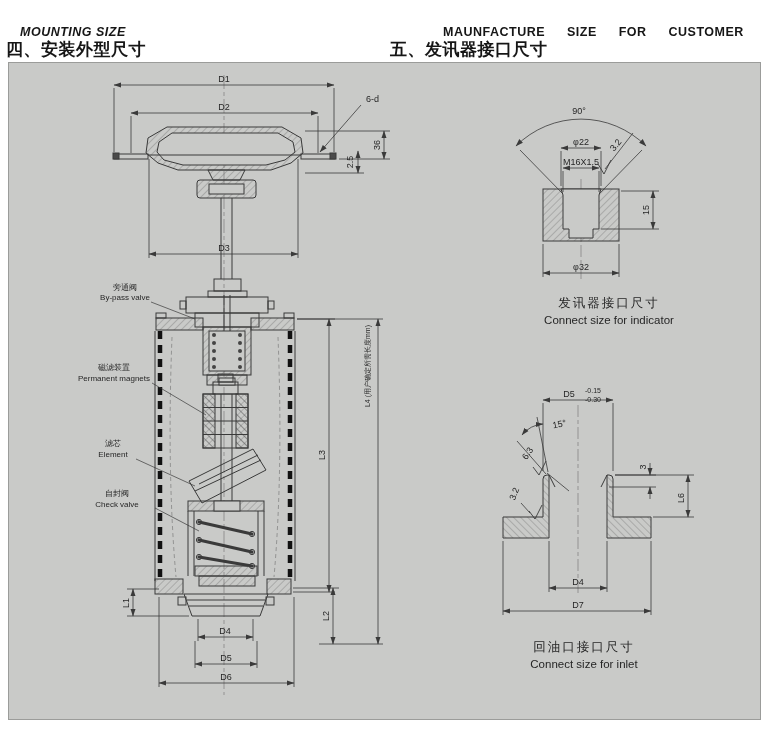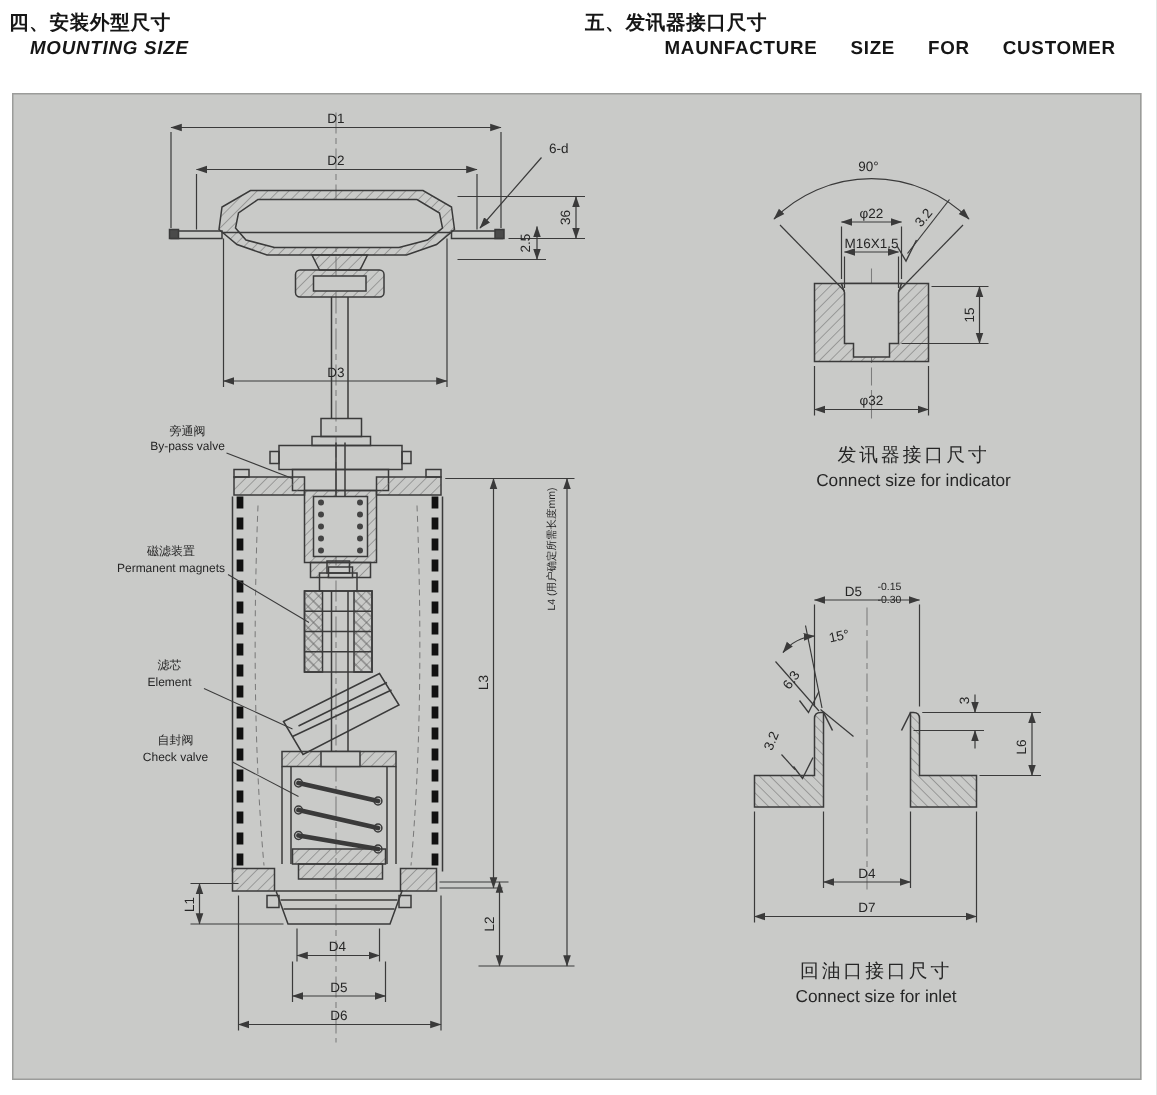--- a/index.html
+++ b/index.html
@@ -1,21 +1,21 @@
 <!DOCTYPE html>
 <html><head>
 <meta charset="utf-8">
 <style>
   html,body{margin:0;padding:0;}
   body{
     width:771px;height:730px;position:relative;background:#ffffff;
     font-family:"Liberation Sans", sans-serif;color:#1a1a1a;overflow:hidden;
   }
   .hdr{position:absolute;white-space:pre;font-weight:600;color:#161616;}
-  .hdr-cn{font-size:13px;letter-spacing:.5px;}
+  .hdr-cn{font-size:17px;letter-spacing:.5px;margin-top:32px;}
   .hdr-en{font-size:12.5px;letter-spacing:.5px;}
   #hdr-left-cn{left:6px;top:6px;}
   #hdr-left-en{left:20px;top:25px;font-style:italic;}
   #hdr-right-cn{left:390px;top:6px;}
   #hdr-right-en{left:443px;top:25px;word-spacing:7px;}
   .panel{
     position:absolute;left:8px;top:62px;width:753px;height:658px;
     background:#c9cac8;border:1px solid #9b9c9a;box-sizing:border-box;
   }
   svg{display:block;font-family:"Liberation Sans", sans-serif;}

